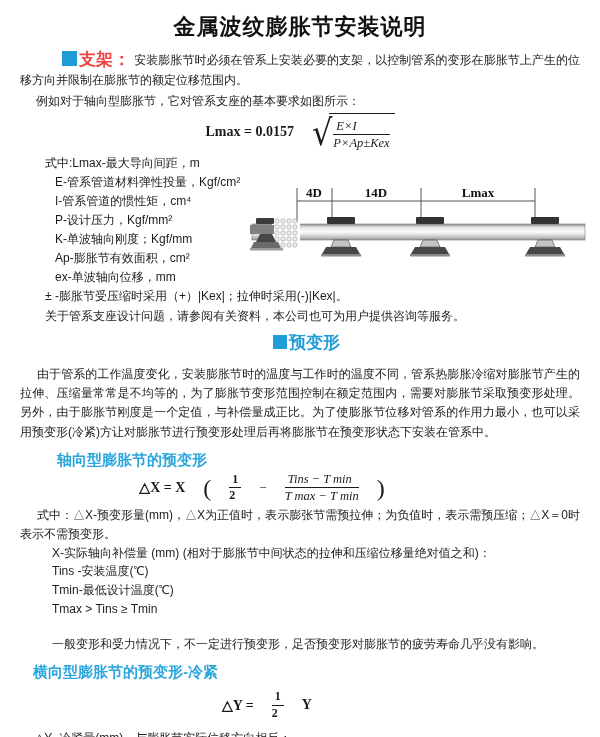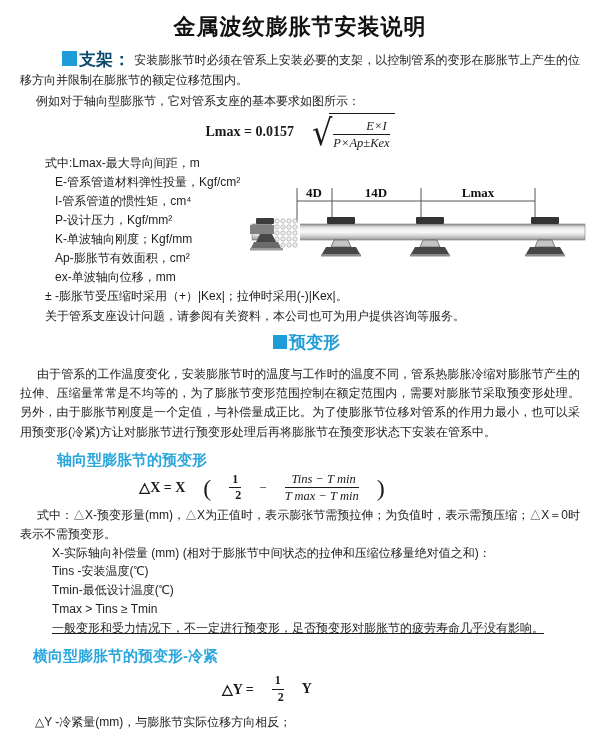--- a/index.html
+++ b/index.html
@@ -4,29 +4,29 @@
 <style>
   html,body{margin:0;padding:0;background:#ffffff;}
   body{width:600px;height:737px;overflow:hidden;font-family:"Liberation Sans",sans-serif;color:#1c1c1c;}
   .page{padding:0 20px;}
   h1{margin:12px 0 8px;text-align:center;font-size:22px;line-height:30px;font-weight:bold;color:#111;letter-spacing:1px;font-family:Liberation Serif, serif;}
   .para{margin:0;font-size:12px;line-height:20px;text-align:justify;color:#1c1c1c;}
   .p1{margin-top:6px;text-indent:42px;}
   .p-example{margin-top:2px;text-indent:16px;line-height:19px;}
   .sq{display:inline-block;width:15px;height:15px;background:#1E9CD7;margin-right:2px;vertical-align:-2px;}
   .sq2{display:inline-block;width:14px;height:14px;background:#1E9CD7;margin-right:2px;vertical-align:-1px;}
-  .sec-label{color:#0c4a6e;font-size:17px;font-weight:bold;vertical-align:-1px;margin-right:4px;}
+  .sec-label{color:#ef4444;font-size:17px;font-weight:bold;vertical-align:-1px;margin-right:4px;}
   
   .f-center{text-align:center;margin:2px 0 0;}
   .f-inner{display:inline-flex;align-items:center;gap:18px;}
   .f-lhs,.f-rhs{font-family:"Liberation Serif",serif;font-weight:bold;font-size:14px;color:#1a1a1a;}
   .sqrt{display:inline-flex;align-items:center;}
   .sqrt-sym{font-family:"DejaVu Sans",sans-serif;font-size:32px;line-height:1;font-weight:400;transform:scaleY(1.12) translateY(1px);margin-right:-3px;color:#1a1a1a;}
   .radicand{border-top:1.5px solid #1a1a1a;padding:2px 5px 0 4px;}
-  .frac{display:inline-flex;flex-direction:column;text-align:right;font-family:"Liberation Serif",serif;font-style:italic;font-size:12.5px;line-height:1.15;color:#1a1a1a;}
+  .frac{display:inline-flex;flex-direction:column;text-align:left;font-family:"Liberation Serif",serif;font-style:italic;font-size:12.5px;line-height:1.15;color:#1a1a1a;}
   .frac .fnum{border-bottom:1px solid #1a1a1a;padding:0 3px 1px;}
   .frac .fden{padding-top:1px;}
   .frac.upright{font-style:normal;font-weight:bold;font-size:12px;}
   .bigp{font-family:"Liberation Serif",serif;font-size:24px;font-weight:400;line-height:1;color:#1a1a1a;}
   .fop{font-family:"Liberation Serif",serif;font-size:13px;color:#1a1a1a;}
   .shiftL38{position:relative;left:-38px;}
   .shiftL33{position:relative;left:-33px;}
   
   .figrow{position:relative;margin-top:3px;height:174px;}
   .defline{font-size:12px;line-height:19.1px;white-space:nowrap;}
@@ -34,21 +34,21 @@
   .defline.indent{margin-left:35px;}
   .diagram{position:absolute;left:230px;top:30px;}
   
   h2{margin:4px 0 0 13px;font-size:17px;line-height:22px;color:#1E9CD7;font-weight:bold;text-align:center;}
   .predeform-body{margin-top:11px;text-indent:17px;line-height:19.3px;}
   h3{margin:8px 0 0;font-size:15px;line-height:20px;color:#2AA6DC;font-weight:bold;}
   .h3-axial{margin-left:37px;}
   .h3-lateral{margin-left:13px;}
   .explain{margin-top:2px;text-indent:17px;line-height:19px;}
   .subline{font-size:12px;line-height:18.8px;margin-left:32px;white-space:nowrap;}
-  .general{margin-top:0;text-indent:32px;line-height:19px;text-decoration:underline;}
+  .general{margin-top:16px;text-indent:32px;line-height:19px;}
   .coldnote{margin-top:9px;margin-left:15px;font-size:12px;line-height:19px;}
   svg text{font-family:"Liberation Serif",serif;font-weight:bold;font-size:13px;fill:#111;}
 </style>
 </head>
 <body>
 
 <div class="page">
 
   <h1>金属波纹膨胀节安装说明</h1>
 

